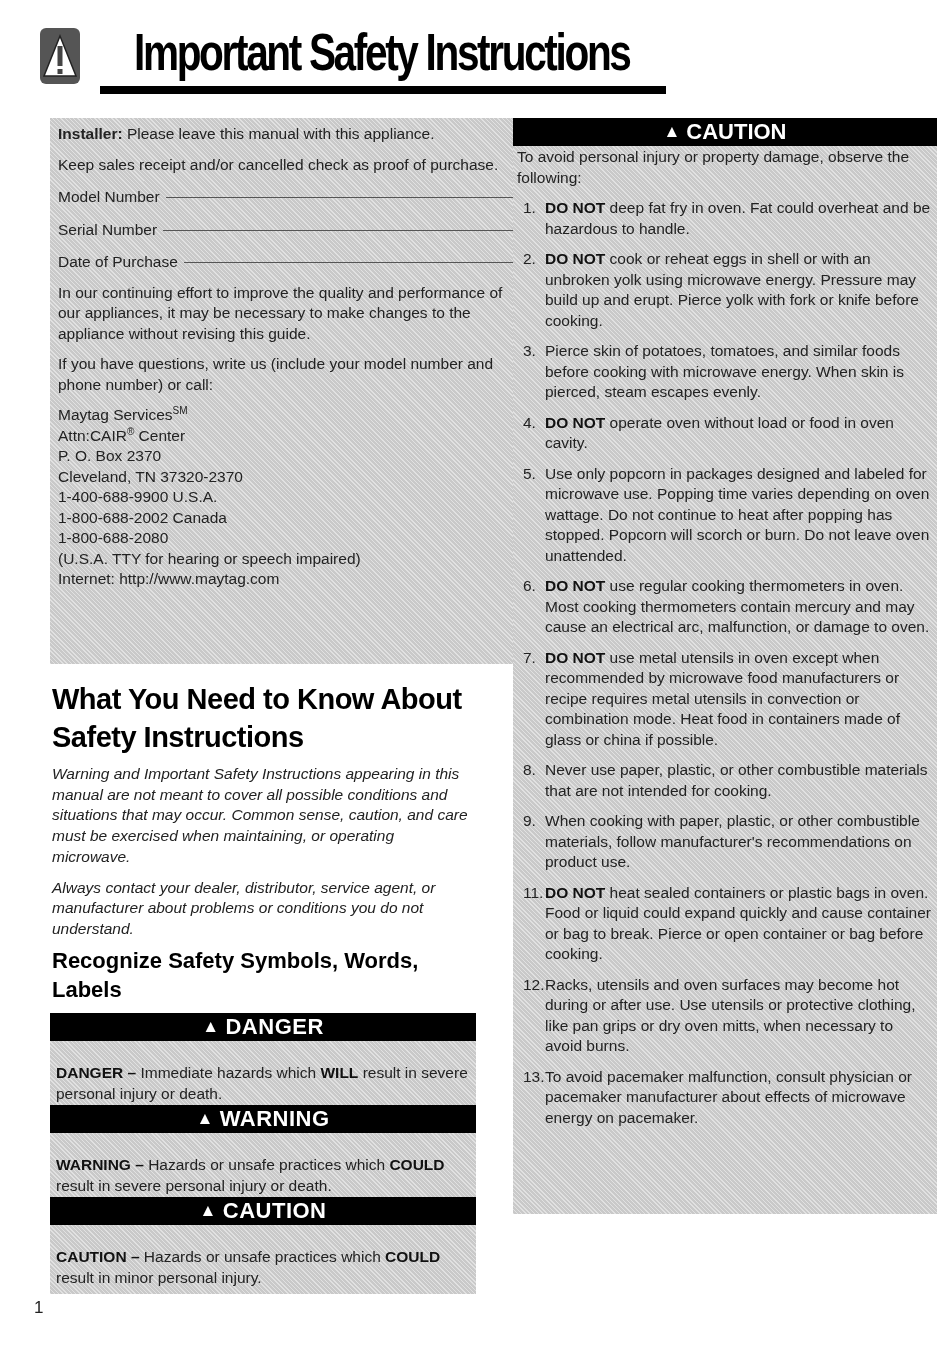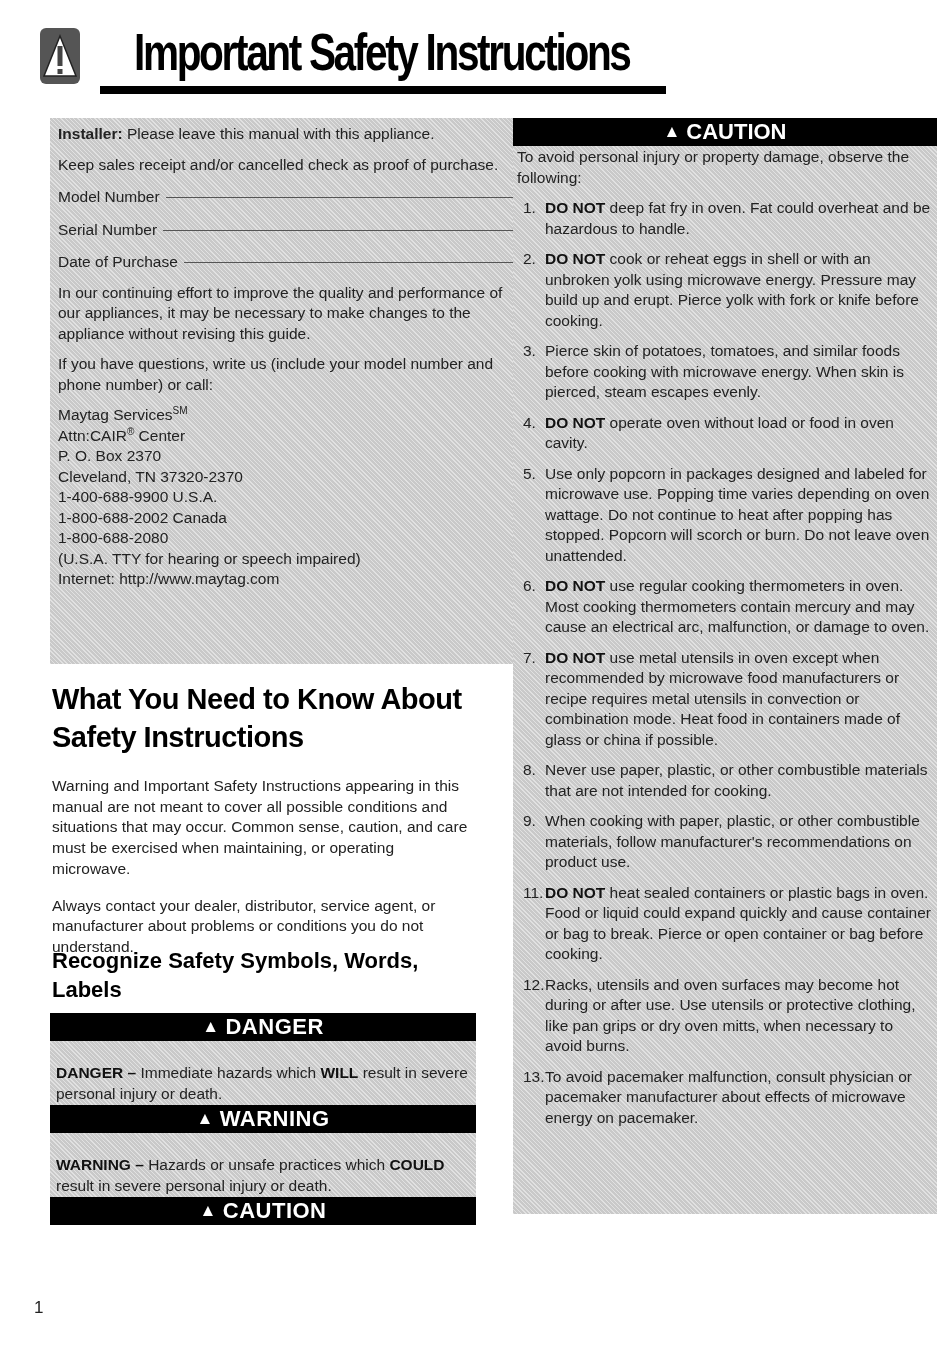--- a/index.html
+++ b/index.html
@@ -29,21 +29,21 @@
   #info-box { position:absolute; left:50px; top:118px; width:486px; height:546px; box-sizing:border-box; padding:6px 8px; font-size:15.5px; line-height:20.5px; color:#222; }
   #info-box p { margin:0 0 10px 0; }
   .fill-line { display:flex; align-items:baseline; margin:12px 0 10px 0; }
   .fill-line .rule { flex:1; border-bottom:1px solid #555; margin-left:6px; height:0; transform:translateY(-4px); }
   #address p { margin:0; }
   sup { font-size:10px; line-height:0; }
 
   
   #h-what { position:absolute; left:52px; top:680px; width:430px; margin:0; font-size:29px; font-weight:bold; line-height:38px; color:#000; letter-spacing:-0.5px; }
   #body-what { position:absolute; left:52px; top:760px; width:420px; font-size:15.5px; line-height:20.7px; color:#222; }
-  #body-what p { margin:16px 0 10px 0; }
+  #body-what p { margin:4px 0 10px 0;font-style:italic; }
   #h-recognize { position:absolute; left:52px; top:946px; width:420px; margin:0; font-size:22px; font-weight:bold; line-height:29px; color:#000; }
 
   
   .signal { position:absolute; left:50px; width:426px; }
   .signal .bar {
     background:#000; color:#fff; height:28px; display:flex; align-items:center; justify-content:center;
     font-size:22px; font-weight:bold; letter-spacing:0.5px;
   }
   .signal .bar .tri { font-size:17px; margin-right:6px; }
   .signal .desc { padding:22px 6px 6px 6px; font-size:15.5px; line-height:20.5px; color:#222; }
@@ -130,20 +130,21 @@
       <span class="tri">▲</span>
       <span>WARNING</span>
     </div>
   <div class="desc hatch"><b>WARNING –</b><span> Hazards or unsafe practices which </span><b>COULD</b><span> result in severe personal injury or death.</span></div>
 </div>
 <div id="signal-caution" class="signal">
   <div class="bar">
       <span class="tri">▲</span>
       <span>CAUTION</span>
     </div>
+  <div class="desc hatch"><b>CAUTION –</b><span> Hazards or unsafe practices which </span><b>COULD</b><span> result in minor personal injury.</span></div>
 </div>
 
 <div id="page-number">1</div>
 
 <div id="caution-box" class="hatch">
   <div class="bar">
       <span class="tri">▲</span>
       <span>CAUTION</span>
     </div>
   <p id="caution-intro">To avoid personal injury or property damage, observe the following:</p>

